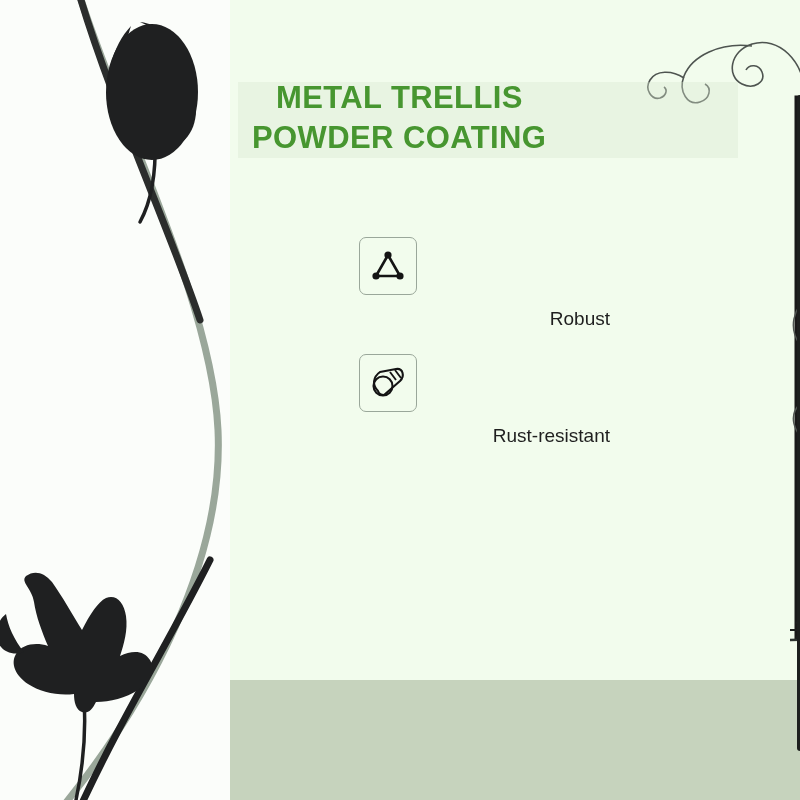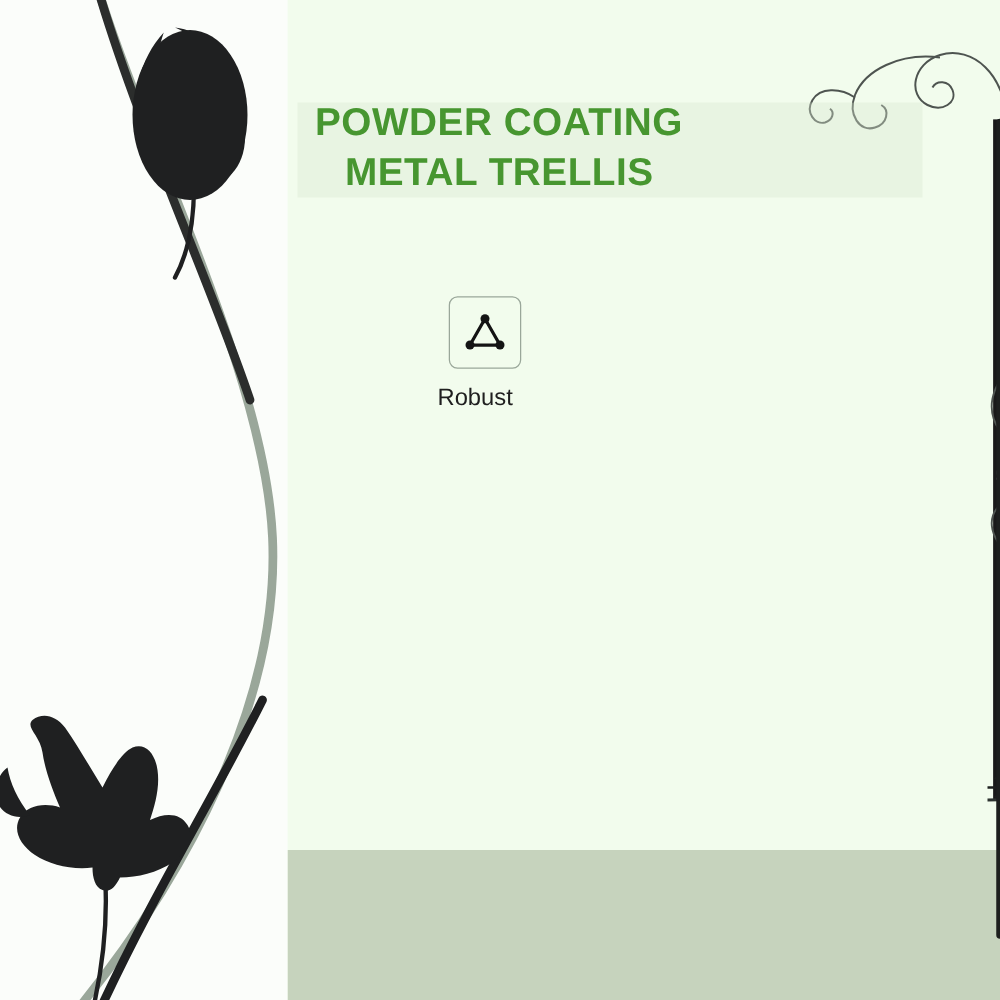--- a/index.html
+++ b/index.html
@@ -94,21 +94,21 @@
     margin-left: 49px;
     display: flex;
     align-items: center;
     justify-content: center;
     background: transparent;
   }
   .feature-label {
     margin-top: 13px;
     font-size: 19px;
     color: #1f1f1f;
-    text-align: left;
+    text-align: right;
     white-space: nowrap;
   }
   .feature.f1 .feature-label { padding-left: 40px; }
   .feature.f2 .feature-label { padding-left: 9px; }
   .feature.f3 .feature-label { padding-left: 2px; }
 
   
   #product {
     position: absolute;
     left: 230px; top: 0;
@@ -278,35 +278,46 @@
 
       <g>
         <line x1="340" y1="98" x2="340" y2="748" stroke="#1d1f1e" stroke-width="6" stroke-linecap="round"></line>
         <line x1="542" y1="98" x2="542" y2="738" stroke="#1d1f1e" stroke-width="6" stroke-linecap="round"></line>
         <line x1="560" y1="98" x2="560" y2="742" stroke="#1d1f1e" stroke-width="6" stroke-linecap="round"></line>
       </g>
     </svg>
 
     <div id="headline">
       <div class="title-band"></div>
+      <div class="title-line l2">METAL TRELLIS</div>
       <div class="title-line l1">POWDER COATING</div>
-      <div class="title-line l2">METAL TRELLIS</div>
     </div>
 
     <div id="features">
 
       <div class="feature f1">
         <div class="feature-icon-box">
           <svg width="34" height="32" viewBox="0 0 34 32">
             <path d="M 17 5 L 29 26 L 5 26 Z" fill="none" stroke="#141414" stroke-width="2.6" stroke-linejoin="round"></path>
             <circle cx="17" cy="5" r="3.6" fill="#141414"></circle>
             <circle cx="29" cy="26" r="3.6" fill="#141414"></circle>
             <circle cx="5" cy="26" r="3.6" fill="#141414"></circle>
           </svg>
         </div>
         <div class="feature-label">Robust</div>
       </div>
 
+      <div class="feature f2">
+        <div class="feature-icon-box">
+          <svg width="36" height="34" viewBox="0 0 36 34">
+            <path d="M 8 25 C 2 19, 3 11, 10 6 L 26 3 C 33 2, 35 10, 30 15 L 14 29 C 12 29, 9 28, 8 25 Z" fill="none" stroke="#141414" stroke-width="2.1" stroke-linejoin="round"></path>
+            <ellipse cx="13" cy="20" rx="9.5" ry="9.5" fill="none" stroke="#141414" stroke-width="2.1"></ellipse>
+            <line x1="20" y1="6" x2="26" y2="14" stroke="#141414" stroke-width="1.8"></line>
+            <line x1="25" y1="4" x2="31" y2="12" stroke="#141414" stroke-width="1.8"></line>
+          </svg>
+        </div>
+        <div class="feature-label">Rust-resistant</div>
+      </div>
 
 
     </div>
   </div>
 </div>
 
 </body></html>

